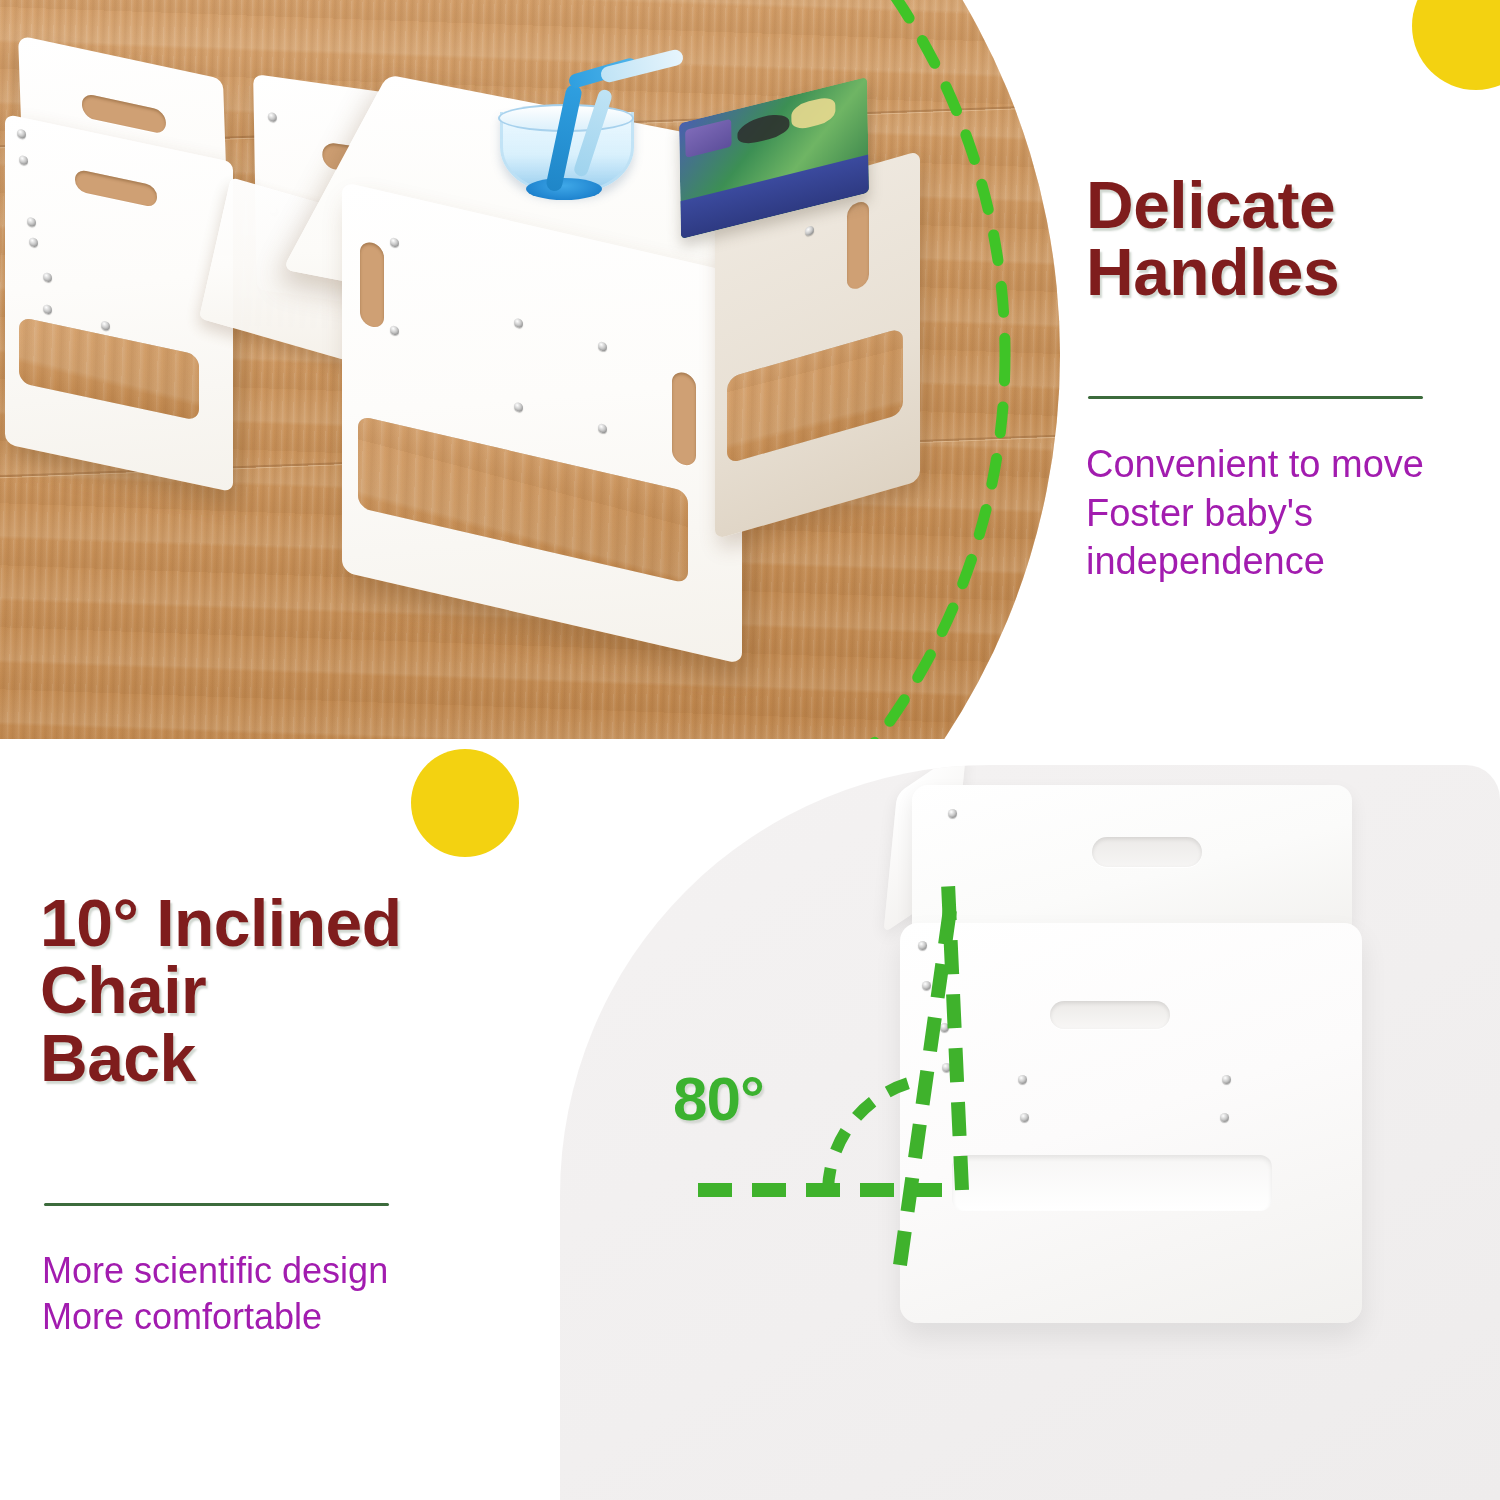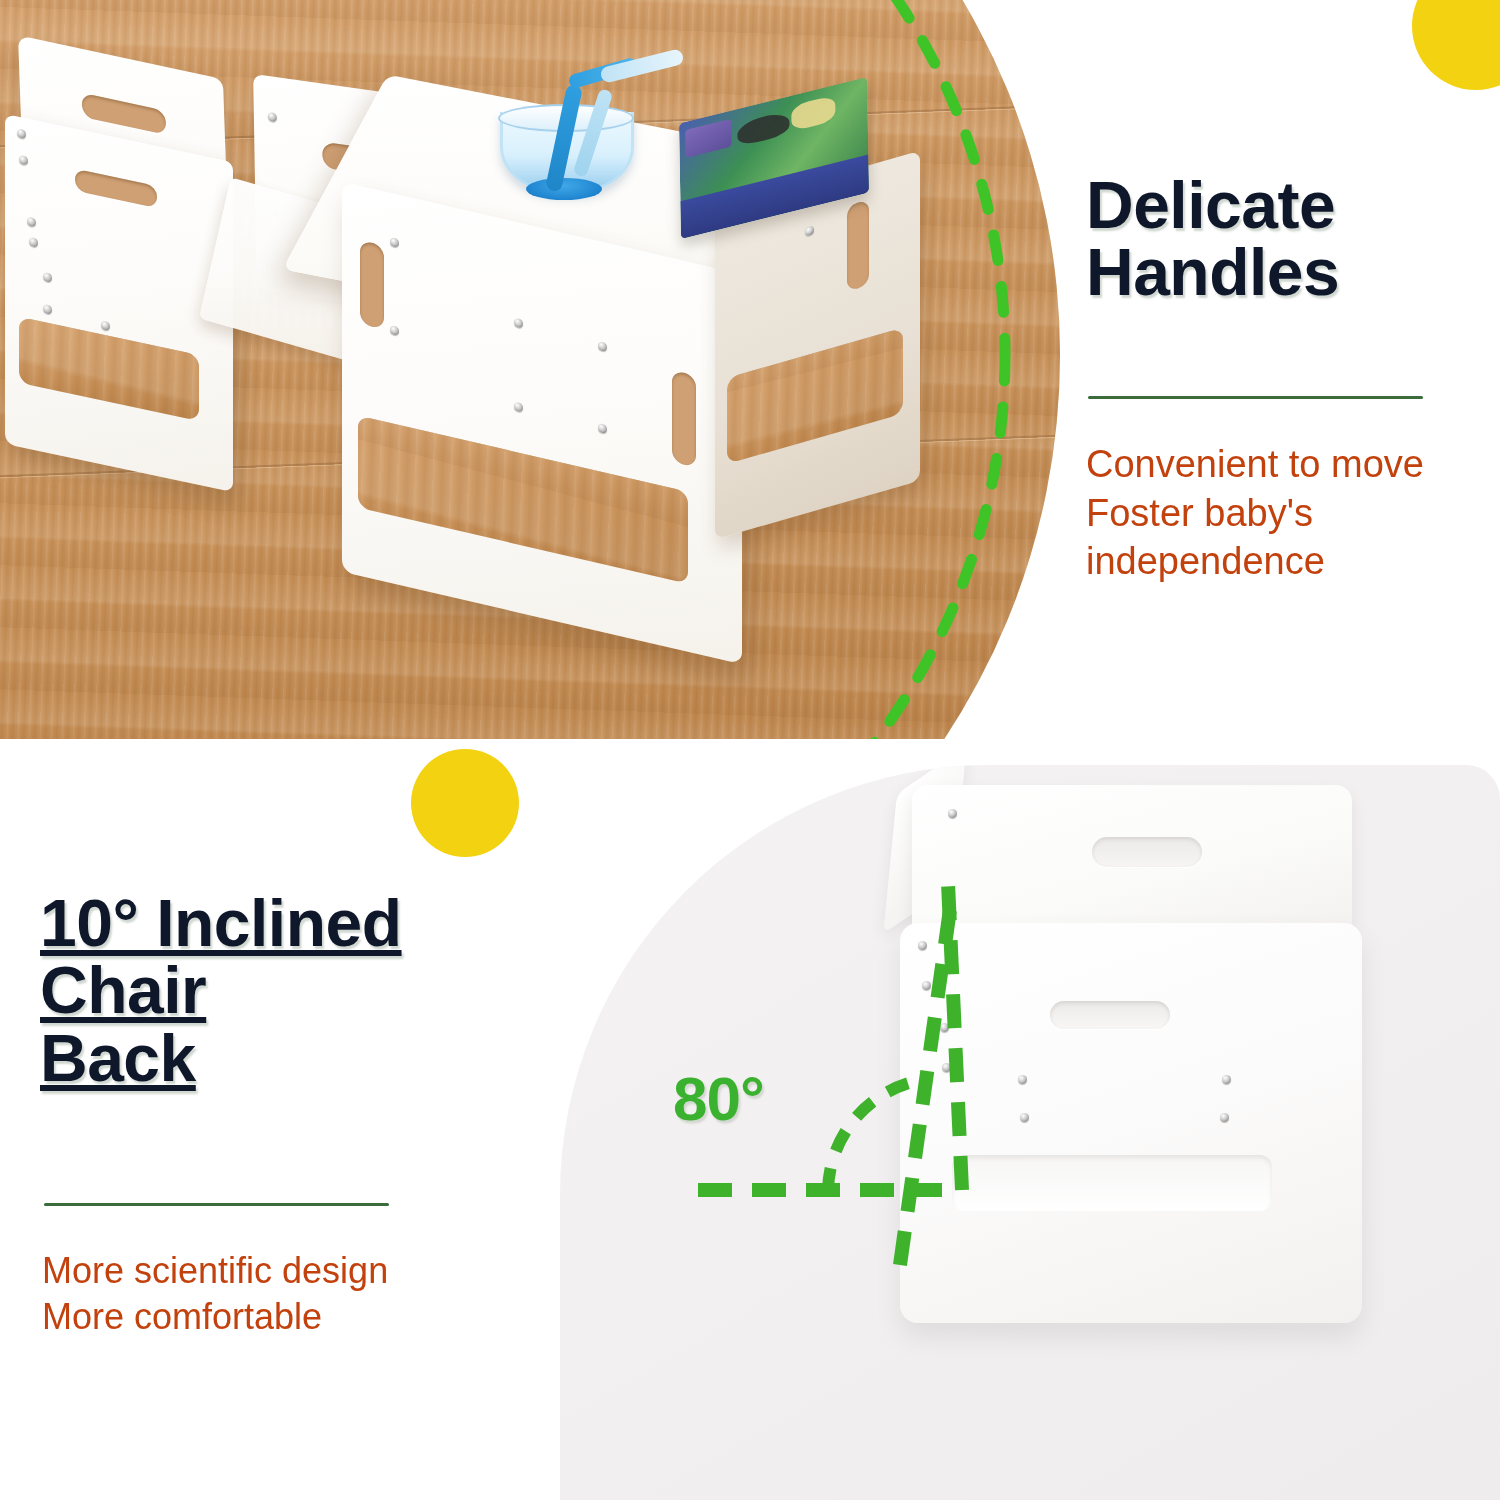--- a/index.html
+++ b/index.html
@@ -4,29 +4,29 @@
 <style>
   html,body{margin:0;padding:0;background:#fff;}
   body{width:1500px;height:1500px;overflow:hidden;font-family:"Liberation Sans",sans-serif;}
   #stage{position:relative;width:1500px;height:1500px;background:#ffffff;overflow:hidden;}
 
   
   .abs{position:absolute;}
   .headline{
     font-family:"Liberation Sans",sans-serif;
     font-weight:bold;
-    color:#0f172a;
+    color:#7f1d1d;
     letter-spacing:-0.5px;
     line-height:1.02;
     text-shadow:2px 3px 2px rgba(120,140,120,.35);
     white-space:pre-line;
   }
   .bodytext{
     font-family:"Liberation Sans",sans-serif;
-    color:#c2410c;
+    color:#a21caf;
     line-height:1.28;
     white-space:pre-line;
   }
   .rule{background:#3c6b3c;height:3px;border-radius:2px;}
 
   
   #photo-top{
     left:0;top:0;width:1060px;height:739px;overflow:hidden;
   }
   #photo-top-clip{
@@ -222,21 +222,21 @@
 Handles</div>
 
   <div class="abs rule" style="left:1088px;top:396px;width:335px;"></div>
 
   <div class="abs bodytext" style="left:1086px;top:440px;width:400px;font-size:38px;">Convenient to move
 Foster baby's
 independence</div>
 
   <div class="abs dot-yellow" style="left:411px;top:749px;width:108px;height:108px;"></div>
 
-  <div class="abs headline" style="left:40px;top:890px;width:520px;font-size:66px;text-decoration:underline;">10° Inclined
+  <div class="abs headline" style="left:40px;top:890px;width:520px;font-size:66px;">10° Inclined
 Chair
 Back</div>
 
   <div class="abs rule" style="left:44px;top:1203px;width:345px;"></div>
 
   <div class="abs bodytext" style="left:42px;top:1248px;width:520px;font-size:36px;">More scientific design
 More comfortable</div>
 
   <div id="panel-gray" class="abs">
 

